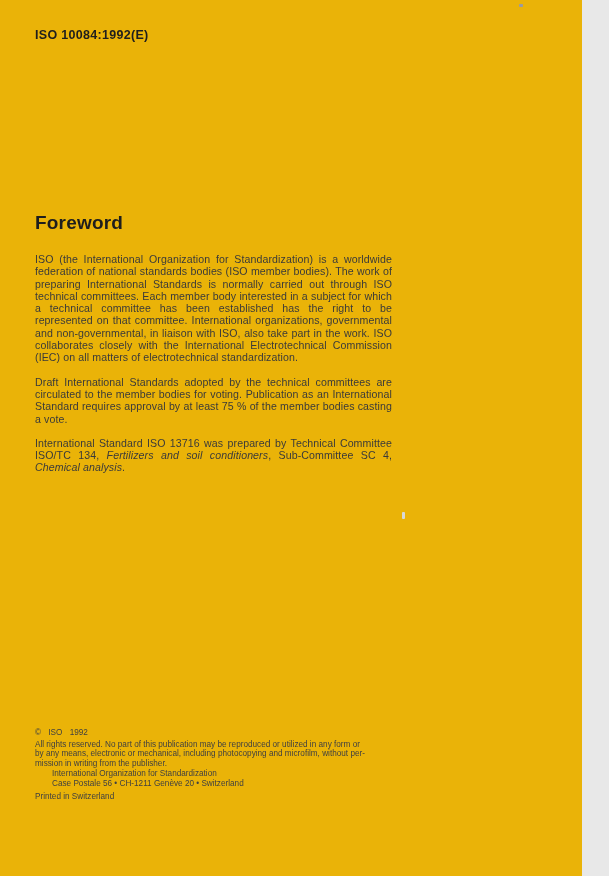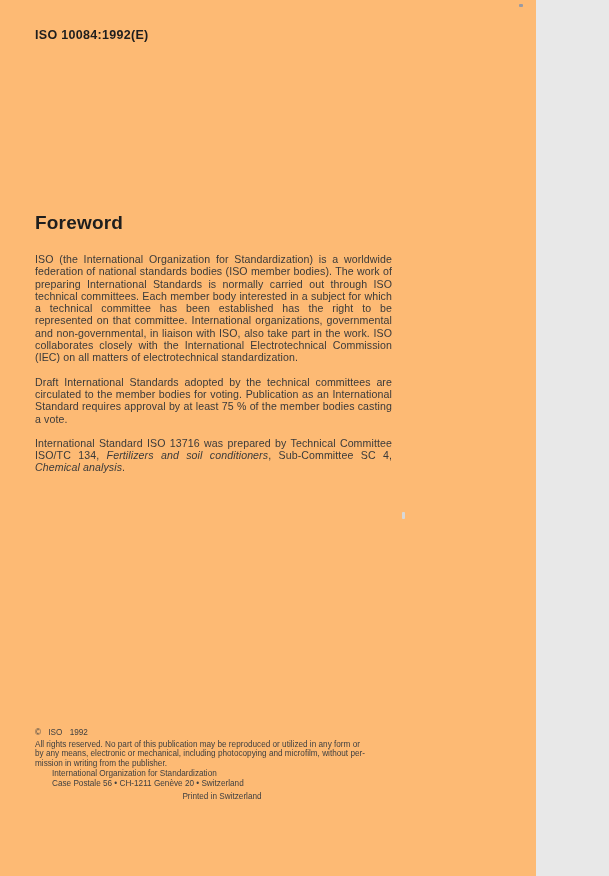--- a/index.html
+++ b/index.html
@@ -3,23 +3,23 @@
 <meta charset="utf-8">
 <style>
   html, body {
     margin: 0;
     padding: 0;
     background: #e8e8e8;
     font-family: "Liberation Sans", sans-serif;
   }
   .page {
     position: relative;
-    width: 536px;
+    width: 582px;
     height: 876px;
-    background: #fdba74;
+    background: #eab308;
     overflow: hidden;
     color: #3a3a3a;
   }
   .doc-number {
     position: absolute;
     left: 35px;
     top: 28px;
     font-size: 12.5px;
     font-weight: bold;
     color: #1e1e1e;
@@ -67,21 +67,20 @@
   }
   .rights div {
     white-space: nowrap;
   }
   .address {
     margin-top: 1px;
     margin-left: 17px;
   }
   .printed {
     margin-top: 4.5px;
-    text-align: center;
   }
   .page-num {
     position: absolute;
     left: 36px;
     top: 880px;
     font-size: 11px;
     color: #4a4a4a;
   }
   .speck-1 {
     position: absolute;

